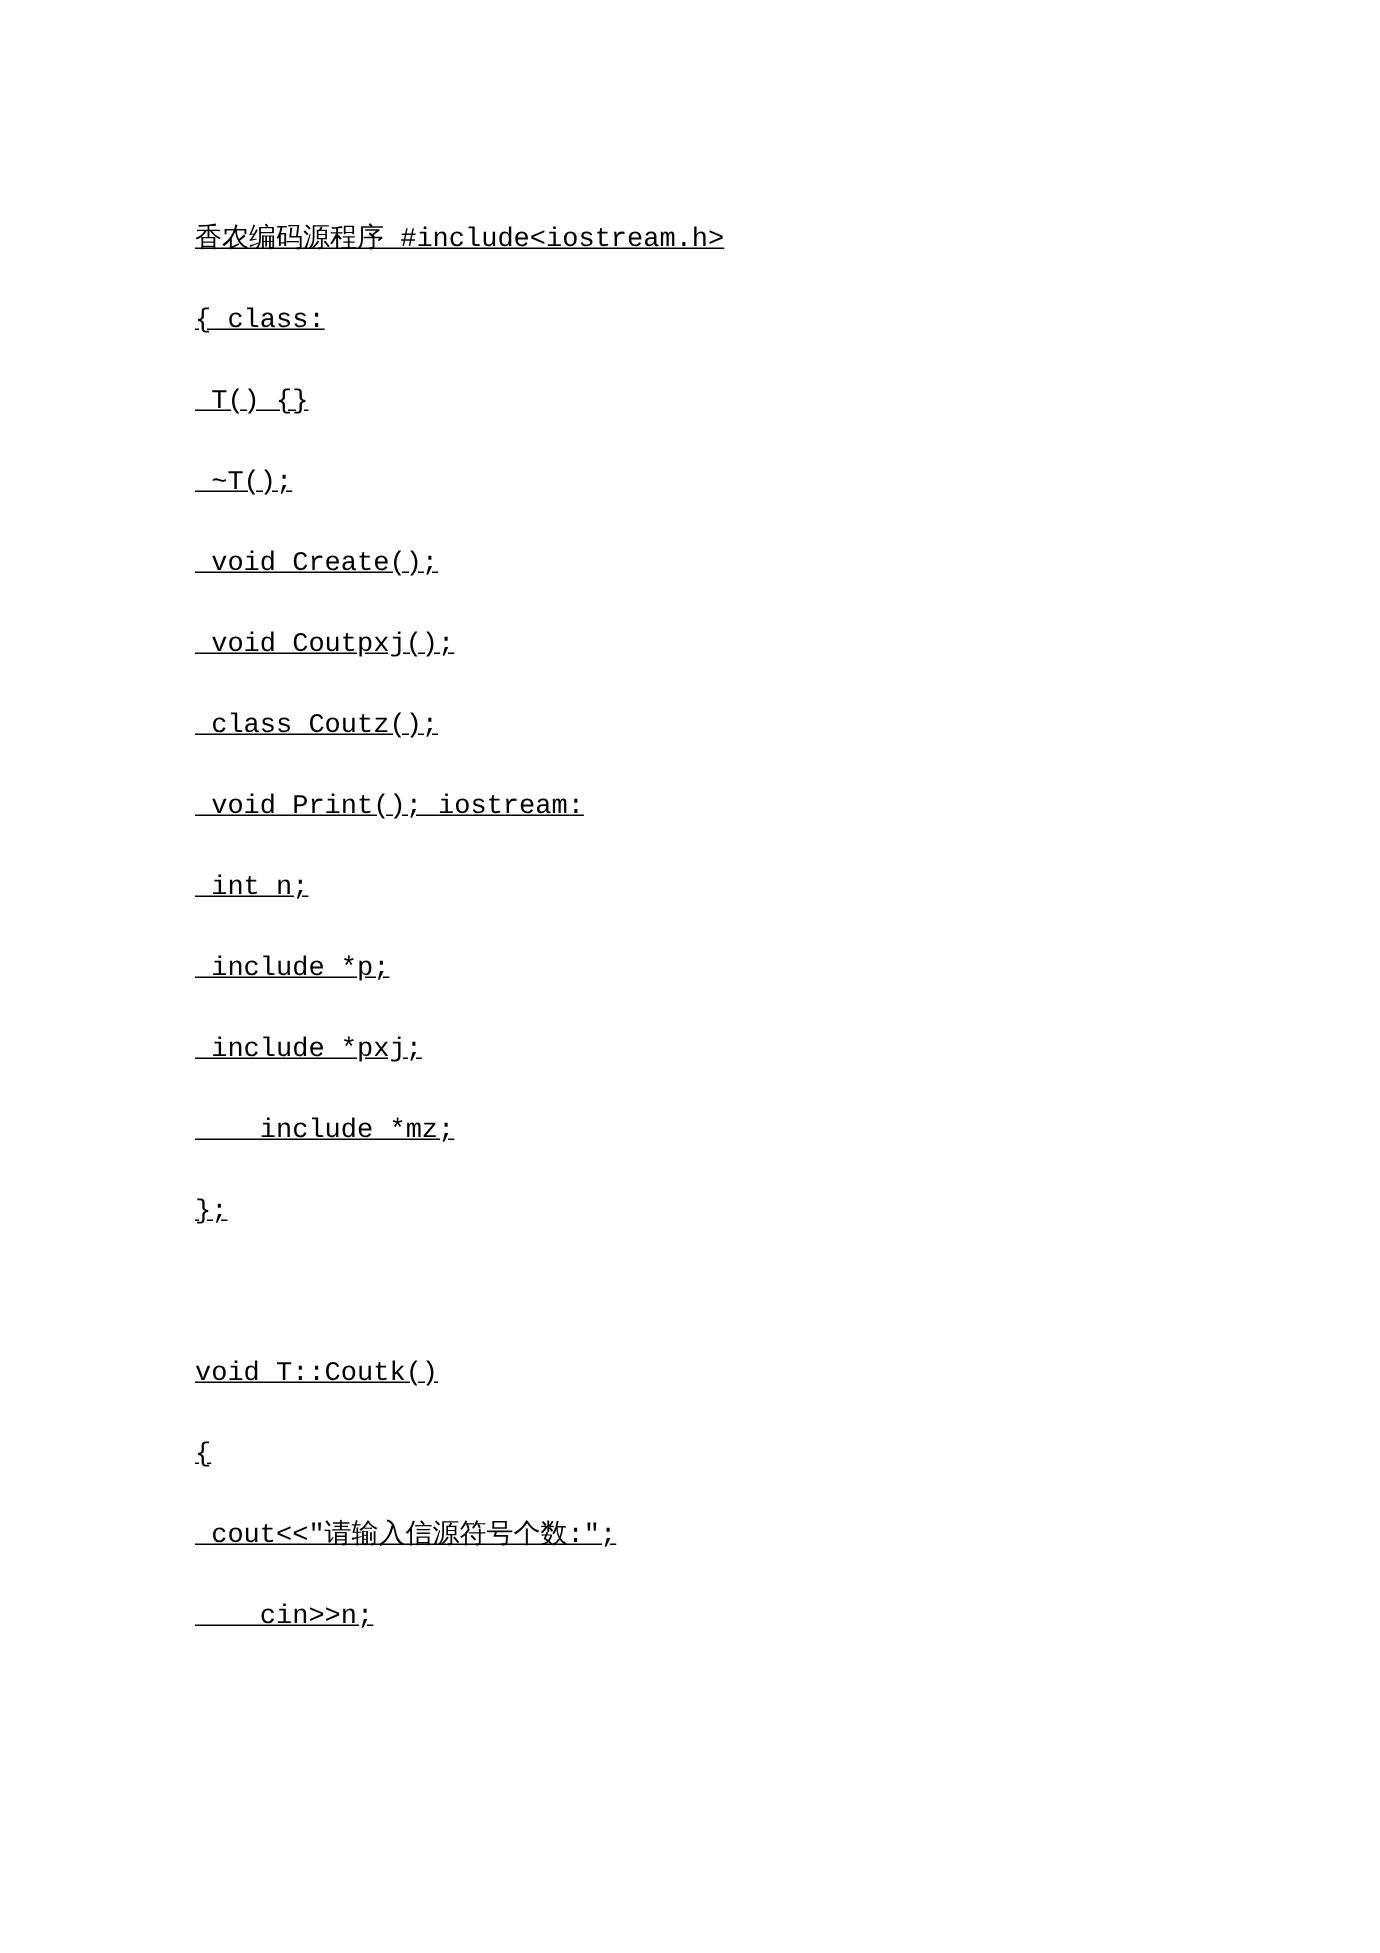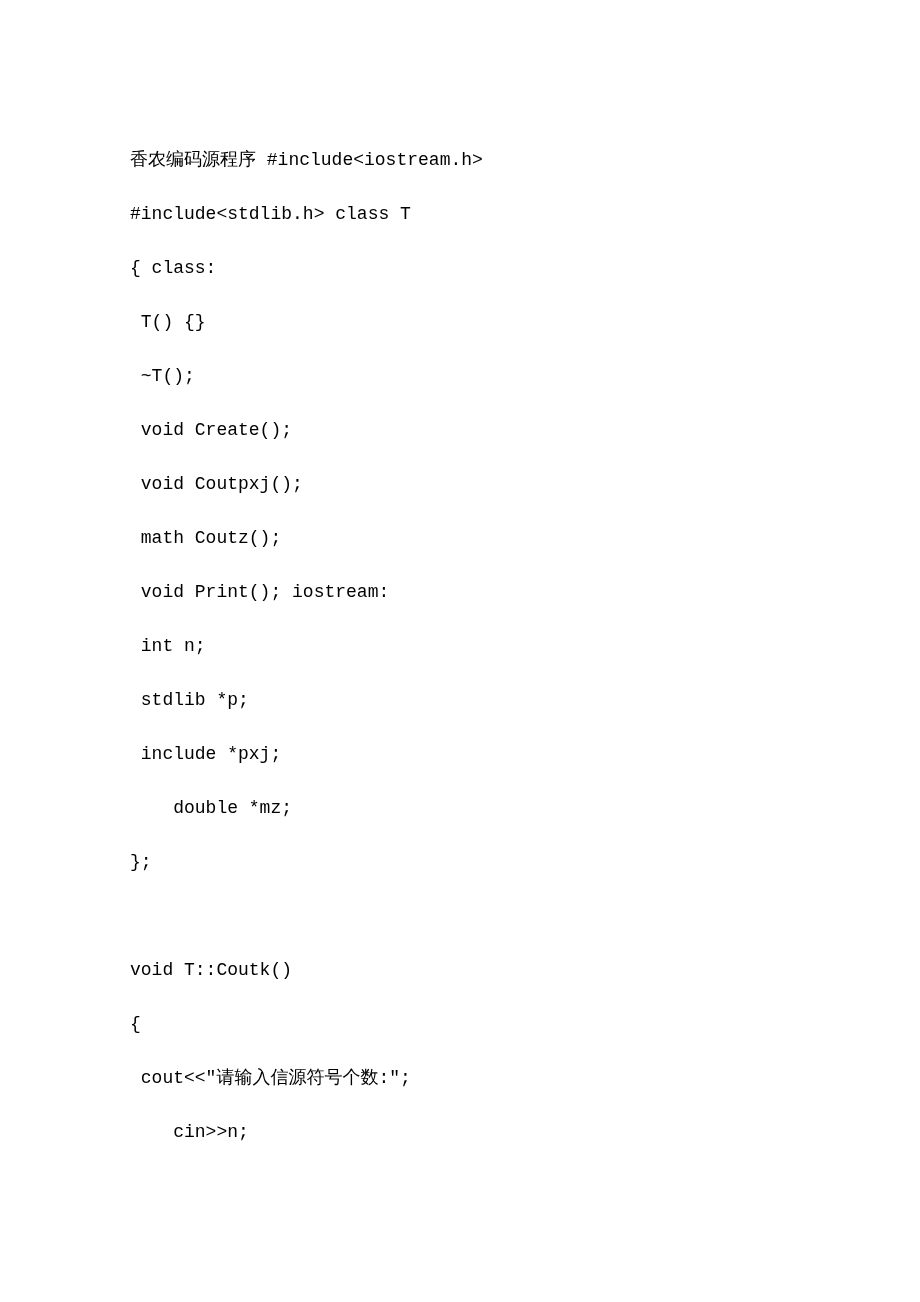--- a/index.html
+++ b/index.html
@@ -16,39 +16,39 @@
       width: 920px;
       color: #000000;
     }
     .code-container {
       white-space: pre;
       font-family: "SimSun", "宋体", "Courier New", monospace;
     }
     .line {
       display: block;
       min-height: 1.5em;
+      text-decoration: underline;
     }
   </style>
 </head>
 <body>
 
 <div class="code-container">
 <span class="line">香农编码源程序 #include&lt;iostream.h&gt;</span>
-<span class="line">#include&lt;stdlib.h&gt; class T</span>
 <span class="line">{ class:</span>
 <span class="line"> T() {}</span>
 <span class="line"> ~T();</span>
 <span class="line"> void Create();</span>
 <span class="line"> void Coutpxj();</span>
-<span class="line"> math Coutz();</span>
+<span class="line"> class Coutz();</span>
 <span class="line"> void Print(); iostream:</span>
 <span class="line"> int n;</span>
-<span class="line"> stdlib *p;</span>
+<span class="line"> include *p;</span>
 <span class="line"> include *pxj;</span>
-<span class="line">    double *mz;</span>
+<span class="line">    include *mz;</span>
 <span class="line">};</span>
 <span class="line"></span>
 <span class="line">void T::Coutk()</span>
 <span class="line">{</span>
 <span class="line"> cout&lt;&lt;"请输入信源符号个数:";</span>
 <span class="line">    cin&gt;&gt;n;</span>
 
 
 
 

